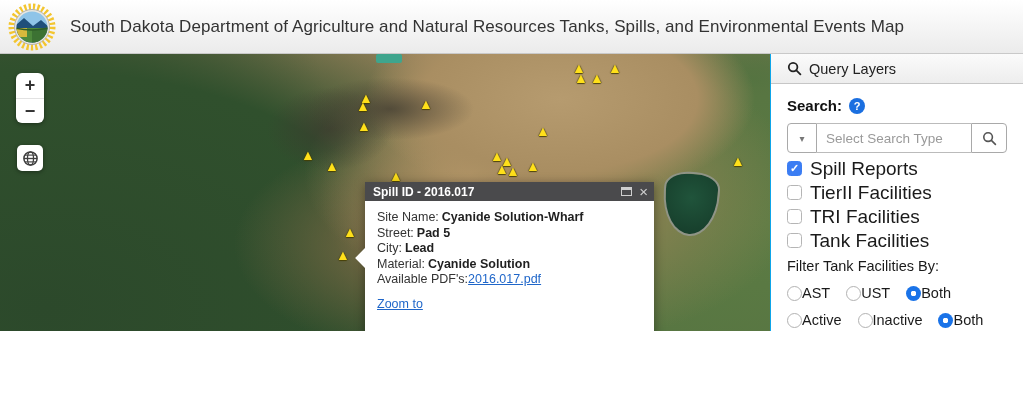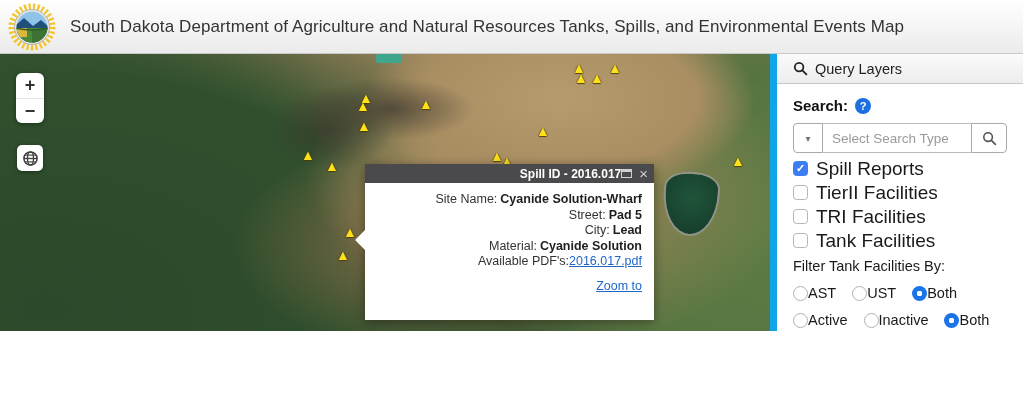--- a/index.html
+++ b/index.html
@@ -43,38 +43,38 @@
   .zoomctl { position:absolute; left:16px; top:19px; width:28px; background:#fff;
     border-radius:6px; box-shadow:0 1px 4px rgba(0,0,0,.4); overflow:hidden; z-index:5; }
   .zbtn { width:28px; height:25px; display:flex; align-items:center; justify-content:center;
     font-size:18px; font-weight:bold; color:#333; cursor:pointer; }
   .zbtn + .zbtn { border-top:1px solid #e2e2e2; }
   .globebtn { position:absolute; left:17px; top:91px; width:26px; height:26px; background:#fff;
     border-radius:5px; box-shadow:0 1px 4px rgba(0,0,0,.4); display:flex; align-items:center;
     justify-content:center; cursor:pointer; z-index:5; }
 
   
-  .popup { position:absolute; left:365px; top:110px; width:289px; z-index:10;
-    box-shadow:0 2px 10px rgba(0,0,0,.4);text-align:right; }
+  .popup { position:absolute; left:365px; top:128px; width:289px; z-index:10;
+    box-shadow:0 2px 10px rgba(0,0,0,.4); }
   .popup-bar { height:19px; background:#4a4a4c; display:flex; align-items:center; padding:0 6px 0 8px; }
   .popup-title { color:#fff; font-size:12px; font-weight:bold; flex:1; }
   .win-icons { display:flex; align-items:center; gap:7px; }
   .max-icon { width:11px; height:9px; border:1px solid #cfcfcf; border-top-width:3px; cursor:pointer; }
   .close-icon { color:#cfcfcf; font-size:15px; line-height:1; cursor:pointer; }
   .popup-body { position:relative; background:#fff; padding:9px 12px 26px 12px; }
   .parrow { position:absolute; left:-7px; top:50px; width:14px; height:14px; background:#fff;
     transform:rotate(45deg); }
   .pline { font-size:12.5px; color:#333; line-height:15.5px; }
   .pline b { color:#1f1f1f; margin-left:3px; }
   .plink { color:#1f66c9; text-decoration:underline; cursor:pointer; }
   .zoomto { display:inline-block; margin-top:9px; font-size:12.5px; }
 
   
   .sidebar { position:absolute; left:770px; top:54px; width:253px; height:353px; background:#fff;
-    border-left:7px solid #0ea5e9; }
+    border-left:1px solid #0ea5e9; }
   .qbar { height:30px; background:linear-gradient(#fbfbfb,#ededed); border-bottom:1px solid #c6c6c6;
     display:flex; align-items:center; padding-left:16px; gap:7px; }
   .qtitle { font-size:14.5px; color:#222; }
   .scontent { padding:13px 16px 0 16px; }
   .slabel { font-size:15px; font-weight:bold; color:#111; display:flex; align-items:center; gap:7px; }
   .helpicon { width:16px; height:16px; border-radius:50%; background:#1b6fe0; color:#fff; font-size:11px;
     font-weight:bold; display:inline-flex; align-items:center; justify-content:center; cursor:pointer; }
   .srow { display:flex; margin-top:9px; height:30px; }
   .ddbtn { width:30px; border:1px solid #a9a9a9; border-radius:4px 0 0 4px; background:#fff;
     display:flex; align-items:center; justify-content:center; color:#777; font-size:10px; cursor:pointer; }

